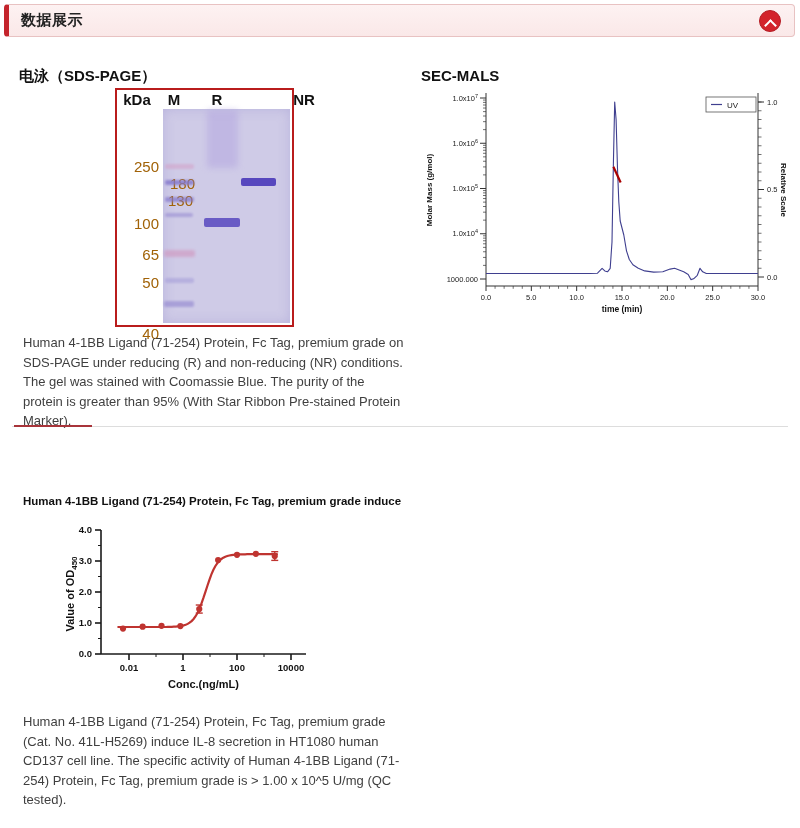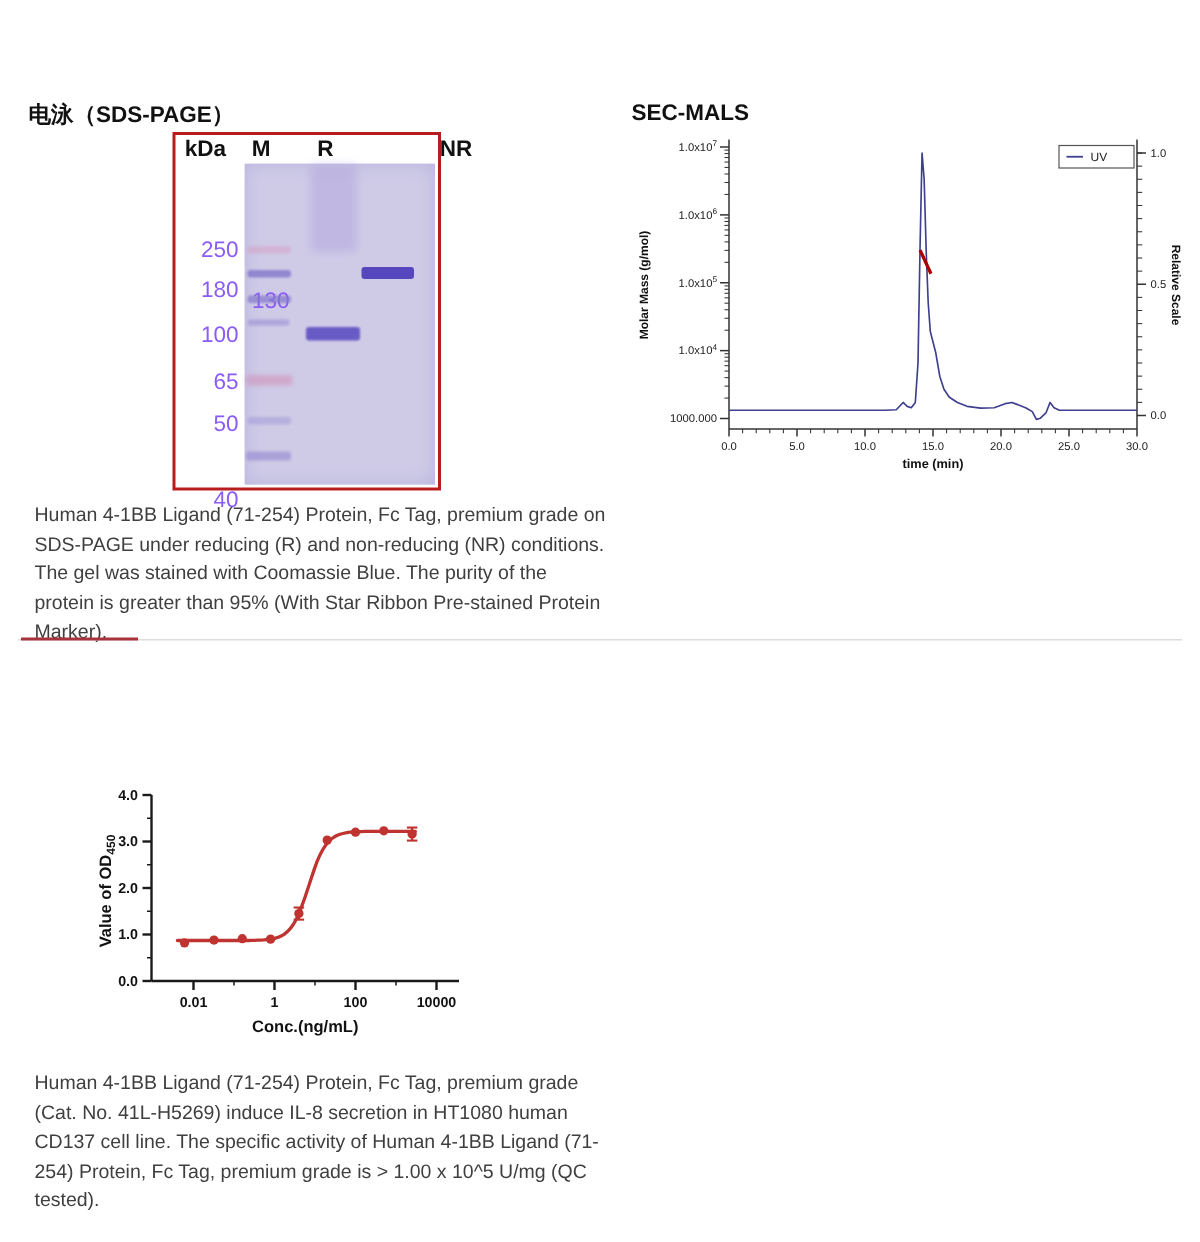--- a/index.html
+++ b/index.html
@@ -24,52 +24,58 @@
 
   .col-left{position:absolute;left:12px;top:60px;width:392px;height:365px;}
   .col-right{position:absolute;left:414px;top:60px;width:382px;height:365px;}
 
   
   .gel-figure{position:absolute;left:103px;top:28px;width:175px;height:235px;
               border:2px solid #b91c1c;background:#fff;}
   .gel-area{position:absolute;left:46px;top:19px;right:2px;bottom:2px;background:#cfcbe7;
             box-shadow:inset 0 0 12px rgba(120,110,190,.25);}
   .lane-label{position:absolute;top:1px;transform:translateX(-50%);font-size:15px;font-weight:600;color:#111;}
-  .marker-label{position:absolute;width:42px;text-align:right;font-size:15px;color:#8b5cf6;line-height:15px;}
+  .marker-label{position:absolute;width:42px;text-align:right;font-size:15px;color:#a16207;line-height:15px;}
   .gel-band{position:absolute;border-radius:2px;}
 
   
   .divider{position:absolute;top:426px;left:12px;width:776px;height:3px;border-top:1px solid #ddd;}
   .divider-red{position:absolute;left:2px;top:-2px;width:78px;height:2px;background:#a8343a;}
 
   
   .bio{position:absolute;left:12px;top:444px;width:420px;height:370px;}
   .bio-title{position:absolute;top:49px;left:0;width:400px;text-align:center;
              font-size:11.5px;font-weight:bold;color:#111;line-height:1.4;}
   #bio-chart{position:absolute;left:26px;top:78px;}
   #secmals-chart{position:absolute;left:4px;top:26px;}
   .bio-caption{top:268px;width:380px;}
   svg text{font-family:"Liberation Sans","DejaVu Sans",sans-serif;}
 </style>
 </head>
 <body>
 
 <div class="page">
 
+  <div class="header">
+    <span class="header-title">数据展示</span>
+    <button class="collapse-btn">
+      <span class="chevron"></span>
+    </button>
+  </div>
 
   <div class="col-left">
     <h3 class="sec-heading">电泳（SDS-PAGE）</h3>
     <div class="gel-figure" id="gel-figure">
       <div class="gel-area"></div>
     <div class="lane-label" style="left: 20px;">kDa</div>
         <div class="lane-label" style="left: 57px;">M</div>
         <div class="lane-label" style="left: 100px;">R</div>
         <div class="lane-label" style="left: 141px; margin-left: 46px;">NR</div>
         <div class="marker-label" style="top: 69px;">250</div>
-        <div class="marker-label" style="top: 96px;">180</div>
+        <div class="marker-label" style="top: 86px; padding-left: 36px;">180</div>
         <div class="marker-label" style="top: 103px; margin-left: 34px;">130</div>
         <div class="marker-label" style="top: 126px;">100</div>
         <div class="marker-label" style="top: 157px;">65</div>
         <div class="marker-label" style="top: 185px;">50</div>
         <div class="marker-label" style="top: 200px; margin-top: 36px;">40</div>
         <div class="gel-band" style="left: 48px; top: 74px; width: 29px; height: 5px; background: rgb(212, 156, 196); opacity: 0.5; filter: blur(1.2px);"></div>
         <div class="gel-band" style="left: 48px; top: 90px; width: 29px; height: 5px; background: rgb(131, 119, 204); opacity: 0.8; filter: blur(0.8px);"></div>
         <div class="gel-band" style="left: 48px; top: 107px; width: 29px; height: 5px; background: rgb(131, 119, 204); opacity: 0.7; filter: blur(0.8px);"></div>
         <div class="gel-band" style="left: 48px; top: 123px; width: 28px; height: 4px; background: rgb(146, 134, 208); opacity: 0.55; filter: blur(1px);"></div>
         <div class="gel-band" style="left: 47px; top: 160px; width: 31px; height: 7px; background: rgb(208, 147, 188); opacity: 0.6; filter: blur(1.4px);"></div>
@@ -203,20 +209,21 @@
         <line x1="195.38666666666668" y1="80.75" x2="202.64" y2="96.5" stroke="#aa0000" stroke-width="2.2"></line>
       </svg>
   </div>
 
   <div class="divider">
     <span class="divider-red"></span>
   </div>
 
   <div class="bio">
     <div class="bio-title">
+      <div>Human 4-1BB Ligand (71-254) Protein, Fc Tag, premium grade induce</div>
     </div>
     <svg id="bio-chart" width="360" height="172" viewBox="0 0 360 172">
         <line x1="63" y1="8" x2="63" y2="132" stroke="#1a1a1a" stroke-width="1.6"></line>
         <line x1="63" y1="132" x2="268" y2="132" stroke="#1a1a1a" stroke-width="1.6"></line>
         <line x1="57" y1="132" x2="63" y2="132" stroke="#1a1a1a" stroke-width="1.6"></line>
         <text x="54" y="135" text-anchor="end" font-size="9.5" font-weight="bold" fill="#111">0.0</text>
         <line x1="57" y1="101" x2="63" y2="101" stroke="#1a1a1a" stroke-width="1.6"></line>
         <text x="54" y="104" text-anchor="end" font-size="9.5" font-weight="bold" fill="#111">1.0</text>
         <line x1="57" y1="70" x2="63" y2="70" stroke="#1a1a1a" stroke-width="1.6"></line>
         <text x="54" y="73" text-anchor="end" font-size="9.5" font-weight="bold" fill="#111">2.0</text>

